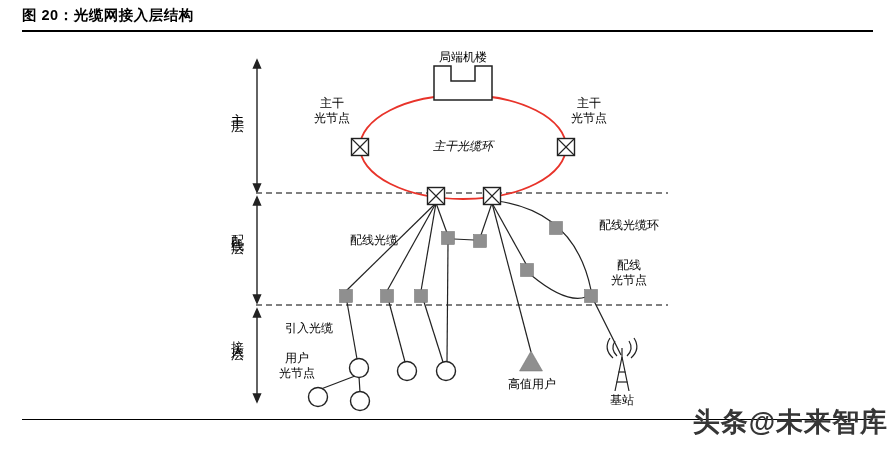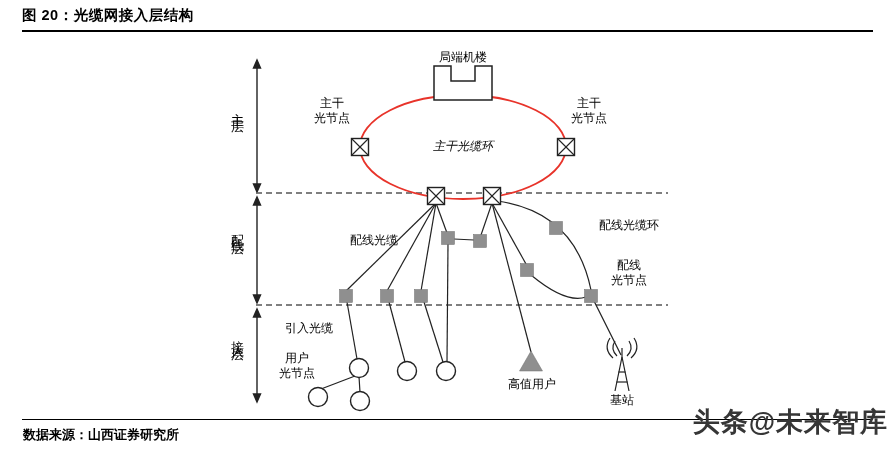--- a/index.html
+++ b/index.html
@@ -151,16 +151,15 @@
 
   <div class="lbl" style="left:275px; top:351px; width:44px;">
     <span class="ln">用户</span>
     <span class="ln">光节点</span>
   </div>
 
   <div class="lbl" style="left:506px; top:378px; width:52px;font-family:Liberation Mono, monospace;">高值用户</div>
   <div class="lbl" style="left:607px; top:393px; width:30px;">基站</div>
 
   <div class="rule-bottom"></div>
-  <div class="source">数据来源：山西证券研究所</div>
   <div class="watermark">头条@未来智库</div>
 
 </div>
 
 </body></html>

